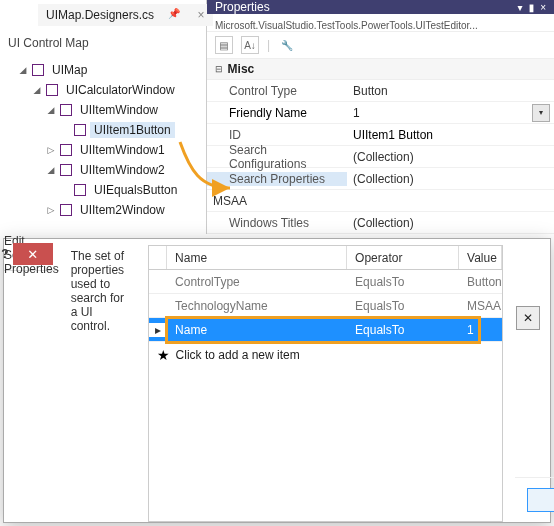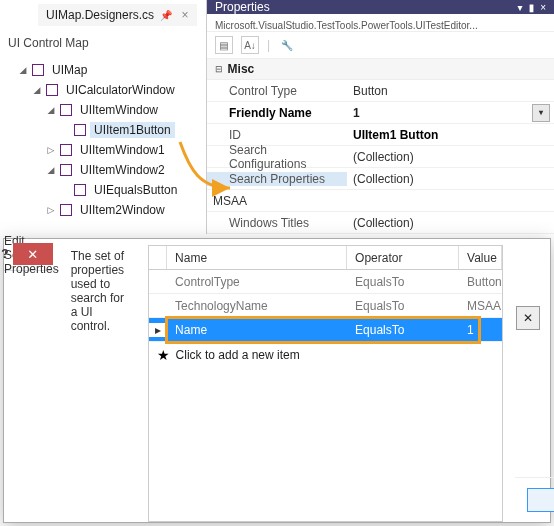--- a/index.html
+++ b/index.html
@@ -1,20 +1,20 @@
 <!DOCTYPE html>
 <html><head>
 <meta charset="utf-8">
 <style>
 *{box-sizing:border-box;margin:0;padding:0;font-family:"Segoe UI",Arial,sans-serif;font-size:12px;color:#1e1e1e}
 body{background:#fff;width:554px;height:526px;overflow:hidden;position:relative}
 .top{display:flex;height:234px}
 .left{width:207px;border-right:1px solid #ccc;display:flex;flex-direction:column}
 .tabbar{height:26px;display:flex;align-items:flex-end;padding-left:38px;background:#fff}
-.tab{display:flex;align-items:center;gap:6px;padding:4px 8px;background:#f5f5f5;color:#888;font-size:11px}
+.tab{display:flex;gap:14px;padding:4px 8px;background:#f5f5f5;color:#888;font-size:11px}
 .tab .pin{font-size:10px;color:#888}
 .tab .x{font-size:12px;color:#888;margin-left:3px}
 .panel-hdr{padding:10px 8px 8px 8px;font-size:12px;color:#444}
 .tree{padding:2px 6px 0 6px;flex:1;overflow:hidden}
 .tnode{display:flex;align-items:center;height:20px;gap:4px;white-space:nowrap}
 .exp{width:10px;text-align:center;color:#666;font-size:9px;cursor:default}
 .sq{width:12px;height:12px;border:1px solid #68217a;display:inline-block}
 .sq.f{background:#fff}
 .nlabel{padding:1px 4px}
 .nlabel.sel{background:#d9e8f7}
@@ -27,21 +27,21 @@
 .subhdr{padding:6px 8px;color:#555;font-size:10px;border-bottom:1px solid #eee;white-space:nowrap;overflow:hidden;text-overflow:ellipsis}
 .tb{display:flex;align-items:center;gap:8px;padding:4px 8px;border-bottom:1px solid #eee}
 .tb .ic{width:18px;height:18px;border:1px solid #ccc;display:flex;align-items:center;justify-content:center;font-size:10px;color:#666}
 .cat{display:flex;align-items:center;gap:5px;padding:3px 8px;background:#f6f6f6;border-bottom:1px solid #eee}
 .cat .box{font-size:9px;color:#555}
 .grid{display:flex;flex-direction:column}
 .row{display:flex;height:22px;align-items:center;border-bottom:1px solid #f0f0f0}
 .row .c1{width:140px;padding-left:22px;color:#555}
 .row .c2{flex:1;padding-left:6px;color:#333}
 .row.sel .c1{background:#d9e8f7}
-.row .bold{font-weight:700;color:#000}
+.row .bold{font-weight:400;color:#000}
 .dd{width:18px;height:18px;border:1px solid #adadad;background:#e9e9e9;display:flex;align-items:center;justify-content:center;font-size:8px;color:#333;margin-right:4px}
 .arrow{position:absolute;left:160px;top:160px;pointer-events:none}
 .arrow svg{overflow:visible}
 .dialog{position:absolute;left:3px;top:238px;width:548px;height:285px;background:#fff;border:1px solid #aaa;box-shadow:0 4px 18px rgba(0,0,0,.25);display:flex;flex-direction:row}
 .dtitle{height:32px;display:flex;align-items:center;justify-content:center;position:relative;border-bottom:1px solid #ddd}
 .dtitle .t{font-size:12px;color:#333}
 .dtitle .help{position:absolute;right:50px;top:8px;font-weight:bold;color:#333}
 .dtitle .close{position:absolute;right:6px;top:4px;width:40px;height:22px;background:#c9504f;color:#fff;display:flex;align-items:center;justify-content:center;font-size:13px}
 .ddesc{padding:10px 12px;color:#333}
 .dgridwrap{margin:6px 12px 0 12px;border:1px solid #ccc;position:relative}

